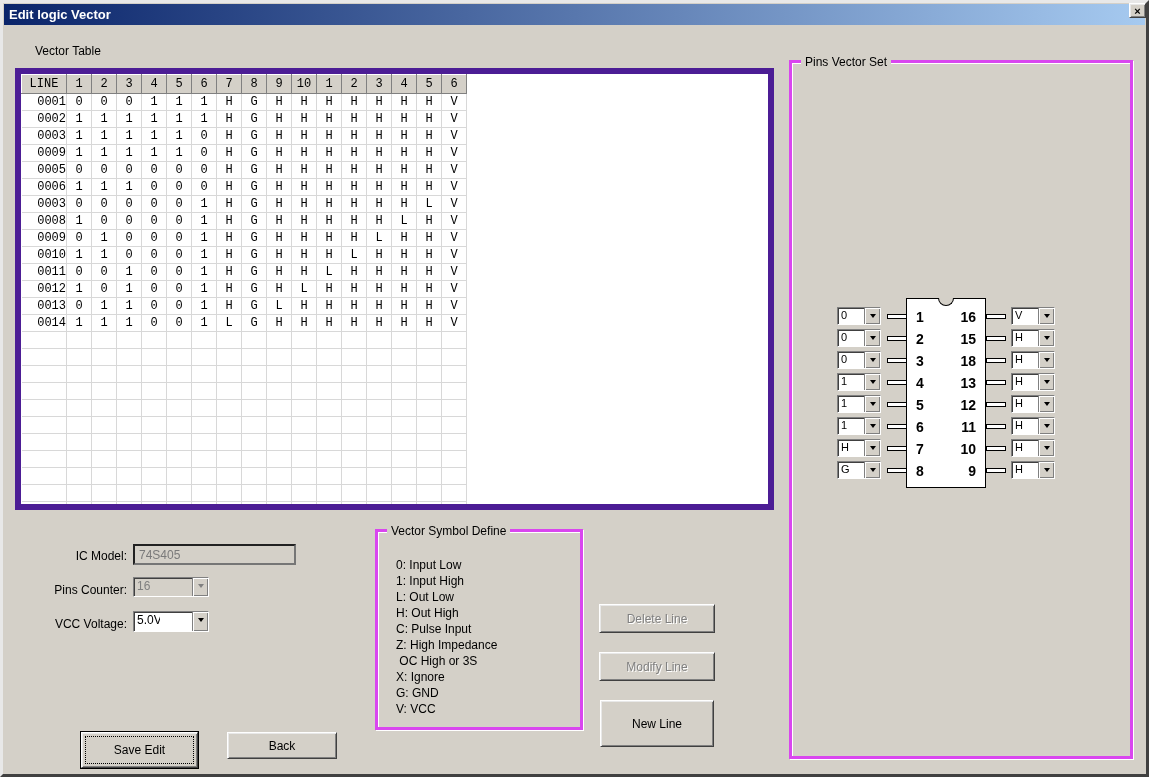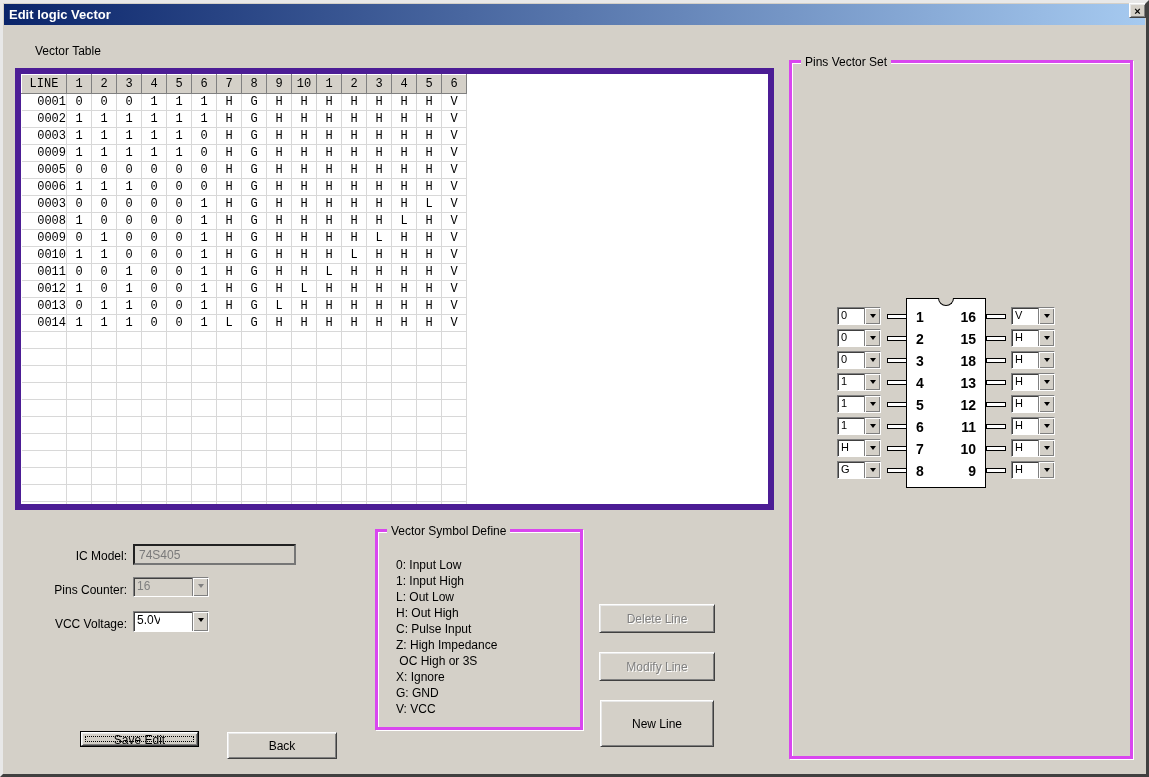--- a/index.html
+++ b/index.html
@@ -75,21 +75,21 @@
   #symbol-lines { position:absolute; left:18px; top:25px; }
   .symbol-line { font-size:12px; line-height:16px; white-space:pre; }
 
   .btn { position:absolute; background:#d4d0c8; border:1px solid; border-color:#ffffff #404040 #404040 #ffffff;
     box-shadow:inset 1px 1px 0 #e8e8e8, inset -1px -1px 0 #808080;
     font-family:"Liberation Sans",sans-serif; font-size:12px; color:#000; text-align:center; cursor:default; }
   .btn.disabled { color:#808080; text-shadow:1px 1px 0 #ffffff; }
   #btn-delete { left:599px; top:604px; width:116px; height:29px; }
   #btn-modify { left:599px; top:652px; width:116px; height:29px; }
   #btn-new    { left:600px; top:700px; width:114px; height:47px; }
-  #btn-save   { left:81px;  top:732px; width:117px; height:14px;
+  #btn-save   { left:81px;  top:732px; width:117px; height:36px;
     box-shadow:0 0 0 1px #000000, inset 1px 1px 0 #e8e8e8, inset -1px -1px 0 #808080; }
   #btn-save::after { content:''; position:absolute; inset:3px; border:1px dotted #000; }
   #btn-back   { left:227px; top:732px; width:110px; height:27px; }
 </style>
 </head>
 <body>
 
 <div class="dialog">
 
   <div class="titlebar">

